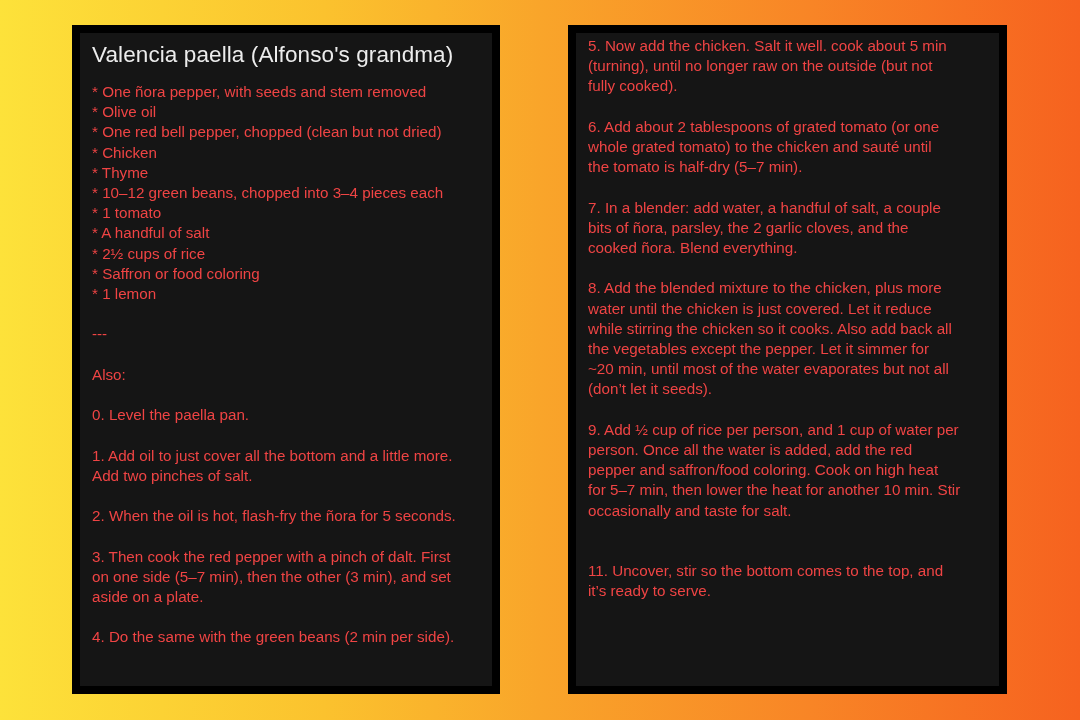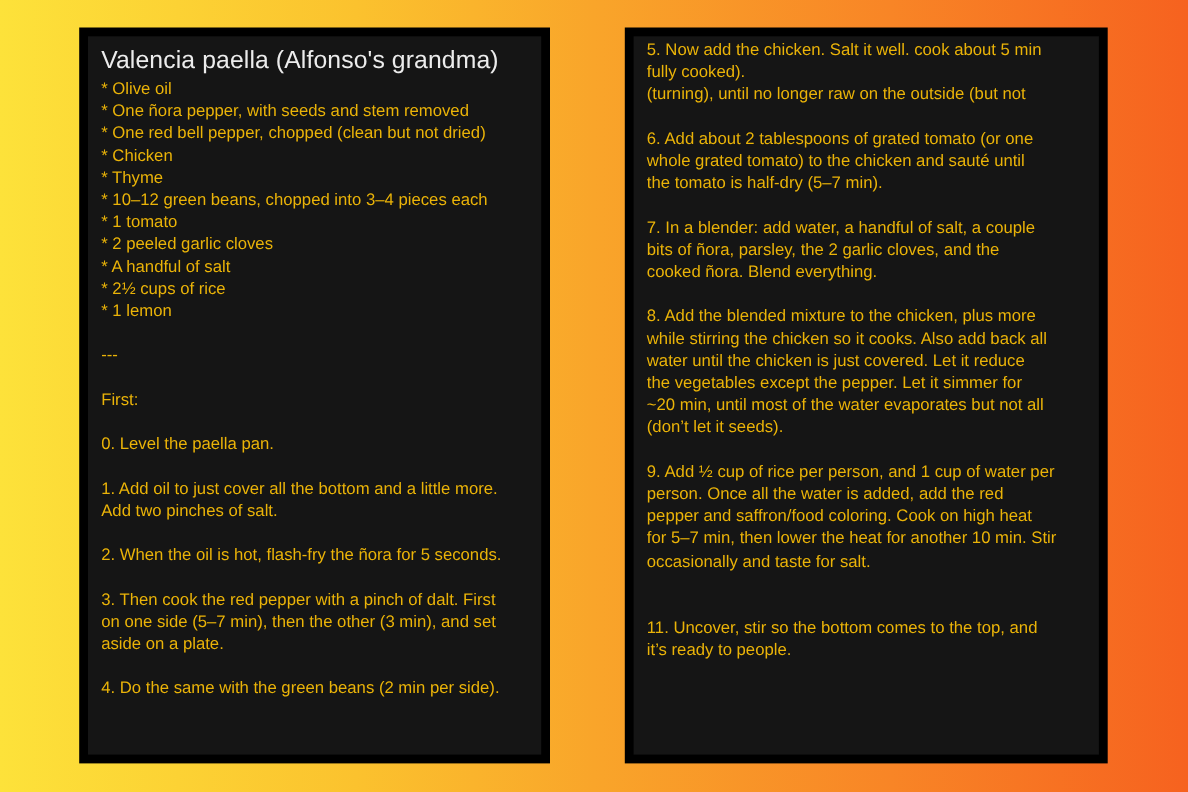--- a/index.html
+++ b/index.html
@@ -21,55 +21,55 @@
       color: #e6e6e6;
       padding: 6px 12px 0 12px;
       overflow: hidden;
     }
     #panel-left { left: 72px; top: 25px; width: 428px; height: 669px; }
     #panel-right { left: 568px; top: 25px; width: 439px; height: 669px; }
     .title {
       font-size: 22.5px;
       line-height: 32px;
       color: #ececec;
-      margin-bottom: 0;
+      margin-bottom: 11px;
       letter-spacing: 0.1px;
     }
     .line {
       font-size: 15.2px;
       line-height: 20.2px;
-      color: #eab308;
+      color: #ef4444;
       white-space: nowrap;
     }
     .gap { height: 20.2px; }
     #panel-right .panel-inner { padding-top: 3px; padding-right: 6px; }
   </style>
 </head>
 <body>
 
 <div class="panel" id="panel-left">
   <div class="panel-inner">
     <div class="title">Valencia paella (Alfonso's grandma)</div>
     <div>
+      <div class="line">* One ñora pepper, with seeds and stem removed</div>
       <div class="line">* Olive oil</div>
-      <div class="line">* One ñora pepper, with seeds and stem removed</div>
       <div class="line">* One red bell pepper, chopped (clean but not dried)</div>
       <div class="line">* Chicken</div>
       <div class="line">* Thyme</div>
       <div class="line">* 10–12 green beans, chopped into 3–4 pieces each</div>
       <div class="line">* 1 tomato</div>
-      <div class="line">* 2 peeled garlic cloves</div>
       <div class="line">* A handful of salt</div>
       <div class="line">* 2½ cups of rice</div>
+      <div class="line">* Saffron or food coloring</div>
       <div class="line">* 1 lemon</div>
     </div>
     <div class="gap"></div>
     <div class="line">---</div>
     <div class="gap"></div>
-    <div class="line">First:</div>
+    <div class="line">Also:</div>
     <div class="gap"></div>
 
     <div>
       <div class="line">0. Level the paella pan.</div>
     </div>
     <div class="gap"></div>
     <div>
       <div class="line">1. Add oil to just cover all the bottom and a little more.</div>
       <div class="line">Add two pinches of salt.</div>
     </div>
@@ -87,52 +87,52 @@
     <div>
       <div class="line">4. Do the same with the green beans (2 min per side).</div>
     </div>
   </div>
 </div>
 
 <div class="panel" id="panel-right">
   <div class="panel-inner">
     <div>
       <div class="line">5. Now add the chicken. Salt it well. cook about 5 min</div>
+      <div class="line">(turning), until no longer raw on the outside (but not</div>
       <div class="line">fully cooked).</div>
-      <div class="line">(turning), until no longer raw on the outside (but not</div>
     </div>
     <div class="gap"></div>
     <div>
       <div class="line">6. Add about 2 tablespoons of grated tomato (or one</div>
       <div class="line">whole grated tomato) to the chicken and sauté until</div>
       <div class="line">the tomato is half-dry (5–7 min).</div>
     </div>
     <div class="gap"></div>
     <div>
       <div class="line">7. In a blender: add water, a handful of salt, a couple</div>
       <div class="line">bits of ñora, parsley, the 2 garlic cloves, and the</div>
       <div class="line">cooked ñora. Blend everything.</div>
     </div>
     <div class="gap"></div>
     <div>
       <div class="line">8. Add the blended mixture to the chicken, plus more</div>
+      <div class="line">water until the chicken is just covered. Let it reduce</div>
       <div class="line">while stirring the chicken so it cooks. Also add back all</div>
-      <div class="line">water until the chicken is just covered. Let it reduce</div>
       <div class="line">the vegetables except the pepper. Let it simmer for</div>
       <div class="line">~20 min, until most of the water evaporates but not all</div>
       <div class="line">(don’t let it seeds).</div>
     </div>
     <div class="gap"></div>
     <div>
       <div class="line">9. Add ½ cup of rice per person, and 1 cup of water per</div>
       <div class="line">person. Once all the water is added, add the red</div>
       <div class="line">pepper and saffron/food coloring. Cook on high heat</div>
       <div class="line">for 5–7 min, then lower the heat for another 10 min. Stir</div>
       <div class="line">occasionally and taste for salt.</div>
     </div>
     <div class="gap"></div>
     <div class="gap"></div>
     <div>
       <div class="line">11. Uncover, stir so the bottom comes to the top, and</div>
-      <div class="line">it’s ready to people.</div>
+      <div class="line">it’s ready to serve.</div>
     </div>
   </div>
 </div>
 
 </body></html>

